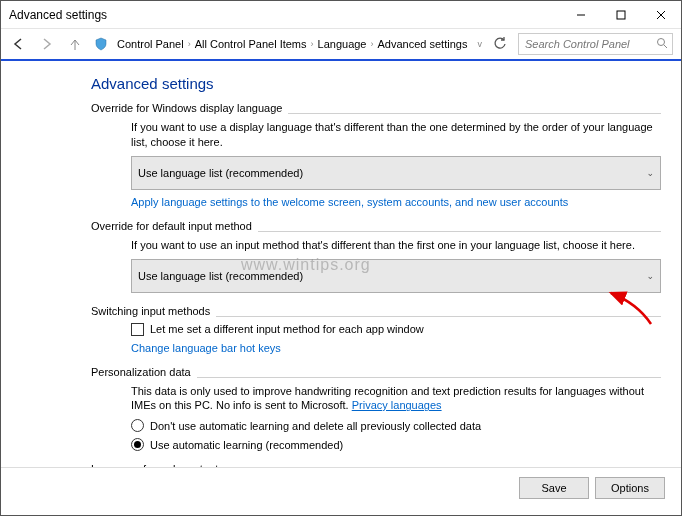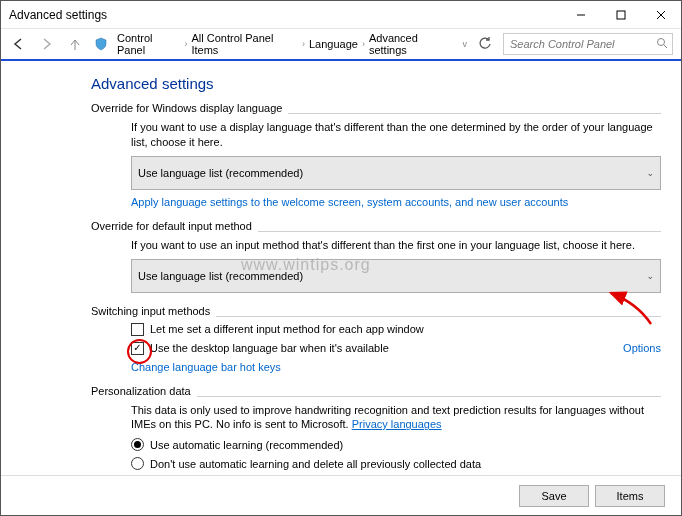--- a/index.html
+++ b/index.html
@@ -10,21 +10,21 @@
   .win-controls { display: flex; height: 100%; }
   .win-btn { width: 40px; display: flex; align-items: center; justify-content: center; font-size: 10px; }
   
   .navbar { height: 32px; display: flex; align-items: center; padding: 0 8px; gap: 8px; border-bottom: 2px solid #1d4ed8; }
   .nav-arrow { width: 20px; height: 20px; display: flex; align-items: center; justify-content: center; color: #333; }
   .nav-arrow.disabled { color: #aaa; }
   .shield { width: 16px; height: 16px; display: flex; align-items: center; justify-content: center; }
   .breadcrumb { flex: 1; display: flex; align-items: center; font-size: 11px; color: #000; }
   .breadcrumb .sep { margin: 0 4px; color: #888; font-size: 9px; }
   .refresh { width: 20px; text-align: center; }
-  .search { width: 170px; height: 22px; border: 1px solid #ccc; padding: 0 6px; font-size: 11px; color: #777; font-style: italic; display: flex; align-items: center; position: relative; }
+  .search { width: 155px; height: 22px; border: 1px solid #ccc; padding: 0 6px; font-size: 11px; color: #777; font-style: italic; display: flex; align-items: center; position: relative; }
   .search .mag { position: absolute; right: 4px; top: 3px; color: #888; }
   
   .content { padding: 10px 20px 10px 20px; overflow-y: auto; height: calc(100% - 28px - 32px - 40px); }
   .page-title { color: #003399; font-size: 15px; font-weight: 400; margin: 4px 0 10px 70px; }
   
   .section { margin-left: 70px; margin-bottom: 12px; }
   .section-head { font-size: 11px; color: #000; display: flex; align-items: flex-end; margin-bottom: 6px; }
   .section-head .line { flex: 1; height: 1px; background: #d0d0d0; margin-left: 6px; }
   .section-body { margin-left: 40px; font-size: 11px; color: #000; }
   .section-body p { margin-bottom: 6px; line-height: 1.35; }
@@ -45,21 +45,21 @@
   .circled::before { content: ""; position: absolute; left: -5px; top: -4px; width: 21px; height: 21px; border: 2px solid #e00000; border-radius: 50%; pointer-events: none; }
   
   .options-row { display: flex; align-items: center; }
   .options-row .spacer { flex: 1; }
   .options-link { color: #0066cc; }
   
   .arrow-annot { position: absolute; pointer-events: none; }
   
   .watermark { position: absolute; top: 255px; left: 240px; color: rgba(135,135,135,0.5); font-size: 16px; letter-spacing: 1px; pointer-events: none; }
   
-  .footer { position: absolute; bottom: 0; left: 0; right: 0; height: 40px; border-top: 1px solid #ddd; display: flex; align-items: center; justify-content: flex-end; padding: 0 16px; gap: 6px; background: #fff; }
+  .footer { position: absolute; bottom: 8px; left: 0; right: 0; height: 40px; border-top: 1px solid #ddd; display: flex; align-items: center; justify-content: flex-end; padding: 0 16px; gap: 6px; background: #fff; }
   .btn { min-width: 70px; height: 22px; border: 1px solid #adadad; background: #e8e8e8; font-size: 11px; display: flex; align-items: center; justify-content: center; }
 </style>
 </head>
 <body>
 
 <div class="titlebar">
   <span class="title">Advanced settings</span>
   <div class="win-controls">
     <div class="win-btn">
       <svg width="10" height="10">
@@ -163,47 +163,41 @@
   <div class="section">
     <div class="section-head">
       <span>Switching input methods</span>
         <div class="line"></div>
     </div>
     <div class="section-body">
       <div class="check-row">
         <span class="checkbox"></span>
         <span>Let me set a different input method for each app window</span>
       </div>
-      <div class="check-row options-row">
-        <span class="checkbox checked circled"></span>
-        <span>Use the desktop language bar when it's available</span>
-        <span class="spacer"></span>
-        <span class="options-link">Options</span>
-      </div>
       <span class="link">Change language bar hot keys</span>
     </div>
   </div>
 
   <div class="section">
     <div class="section-head">
       <span>Personalization data</span>
         <div class="line"></div>
     </div>
     <div class="section-body">
       <p>
         <span>This data is only used to improve handwriting recognition and text prediction results for languages without IMEs on this PC. No info is sent to Microsoft.</span>
         <span class="link priv">Privacy languages</span>
       </p>
       <div class="check-row">
+        <span class="radio"></span>
+        <span>Don't use automatic learning and delete all previously collected data</span>
+      </div>
+      <div class="check-row">
         <span class="radio checked"></span>
         <span>Use automatic learning (recommended)</span>
-      </div>
-      <div class="check-row">
-        <span class="radio"></span>
-        <span>Don't use automatic learning and delete all previously collected data</span>
       </div>
     </div>
   </div>
 
   <div class="section">
     <div class="section-head">
       <span>Language for web content</span>
         <div class="line"></div>
     </div>
 
@@ -217,14 +211,14 @@
   <defs>
       <marker id="ah" markerWidth="8" markerHeight="8" refX="6" refY="3" orient="auto">
         <path d="M0,0 L7,3 L0,6 Z" fill="#e00000"></path>
       </marker>
     </defs>
   <path d="M50 35 C 40 20, 25 10, 10 4" fill="none" stroke="#e00000" stroke-width="2.5" marker-end="url(#ah)"></path>
 </svg>
 
 <div class="footer">
   <div class="btn">Save</div>
-  <div class="btn">Items</div>
+  <div class="btn">Options</div>
 </div>
 
 </body></html>

